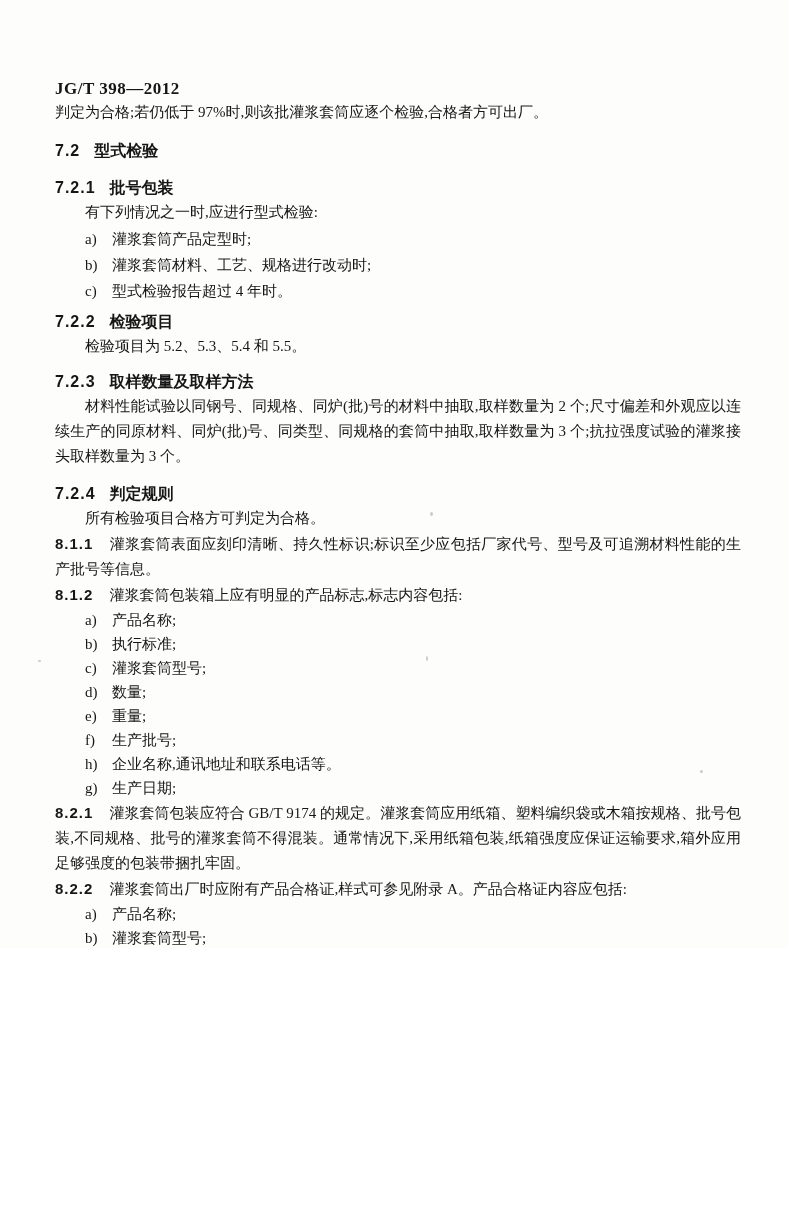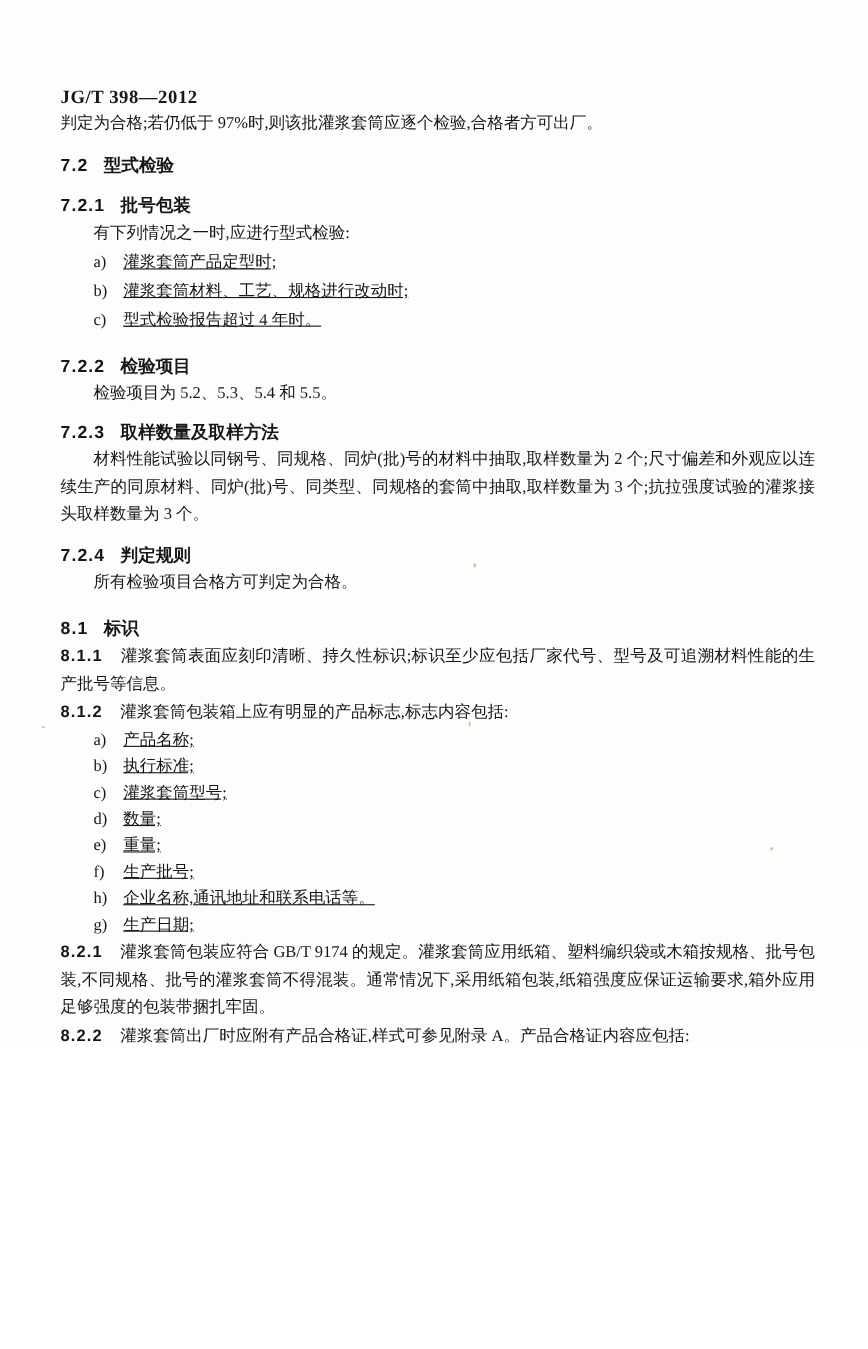--- a/index.html
+++ b/index.html
@@ -36,41 +36,41 @@
     line-height: 25px;
   }
   .clause-heading .num { margin-right: 14px; letter-spacing: 1px; }
   .cnum {
     font-family: Liberation Sans, sans-serif;
     font-weight: bold;
     margin-right: 16px;
     letter-spacing: 1px;
   }
   .list { margin: 0; padding-left: 30px; }
-  .li { line-height: 24px; text-decoration: underline; }
+  .li { line-height: 24px; }
   .li-label {
     display: inline-block;
     width: 27px;
     font-family: "Liberation Serif", "DejaVu Serif", serif;
   }
   .page-number {
     font-size: 15px;
     line-height: 22px;
     padding-left: 14px;
   }
   .speck {
     position: absolute;
     background: #9a9a92;
     border-radius: 50%;
     opacity: 0.5;
   }
   
   .mt0  { margin-top: 0; }
   .mt2  { margin-top: 2px; }
-  .mt6  { margin-top: 18px; }
+  .mt6  { margin-top: 6px; }
   .mt10 { margin-top: 10px; }
   .mt12 { margin-top: 12px; }
   .mt13 { margin-top: 13px; }
   .mt14 { margin-top: 14px; }
   .mt16 { margin-top: 16px; }
   .mt25 { margin-top: 25px; }
   .loose .li + .li { margin-top: 2px; }
 </style>
 </head>
 <body>
@@ -109,23 +109,20 @@
 
   <p class="body indent mt10">材料性能试验以同钢号、同规格、同炉(批)号的材料中抽取,取样数量为 2 个;尺寸偏差和外观应以连续生产的同原材料、同炉(批)号、同类型、同规格的套筒中抽取,取样数量为 3 个;抗拉强度试验的灌浆接头取样数量为 3 个。</p>
 
   <h4 class="clause-heading mt12">
     <span class="num">7.2.4</span><span>判定规则</span>
   </h4>
 
   <p class="body indent mt12">所有检验项目合格方可判定为合格。</p>
 
 
-  <h3 class="clause-heading mt16">
-    <span class="num">8.1</span><span>标识</span>
-  </h3>
 
   <p class="body mt10">
     <span class="cnum">8.1.1</span><span>灌浆套筒表面应刻印清晰、持久性标识;标识至少应包括厂家代号、型号及可追溯材料性能的生产批号等信息。</span>
   </p>
 
   <p class="body mt0">
     <span class="cnum">8.1.2</span><span>灌浆套筒包装箱上应有明显的产品标志,标志内容包括:</span>
   </p>
 
   <div class="list mt0">

